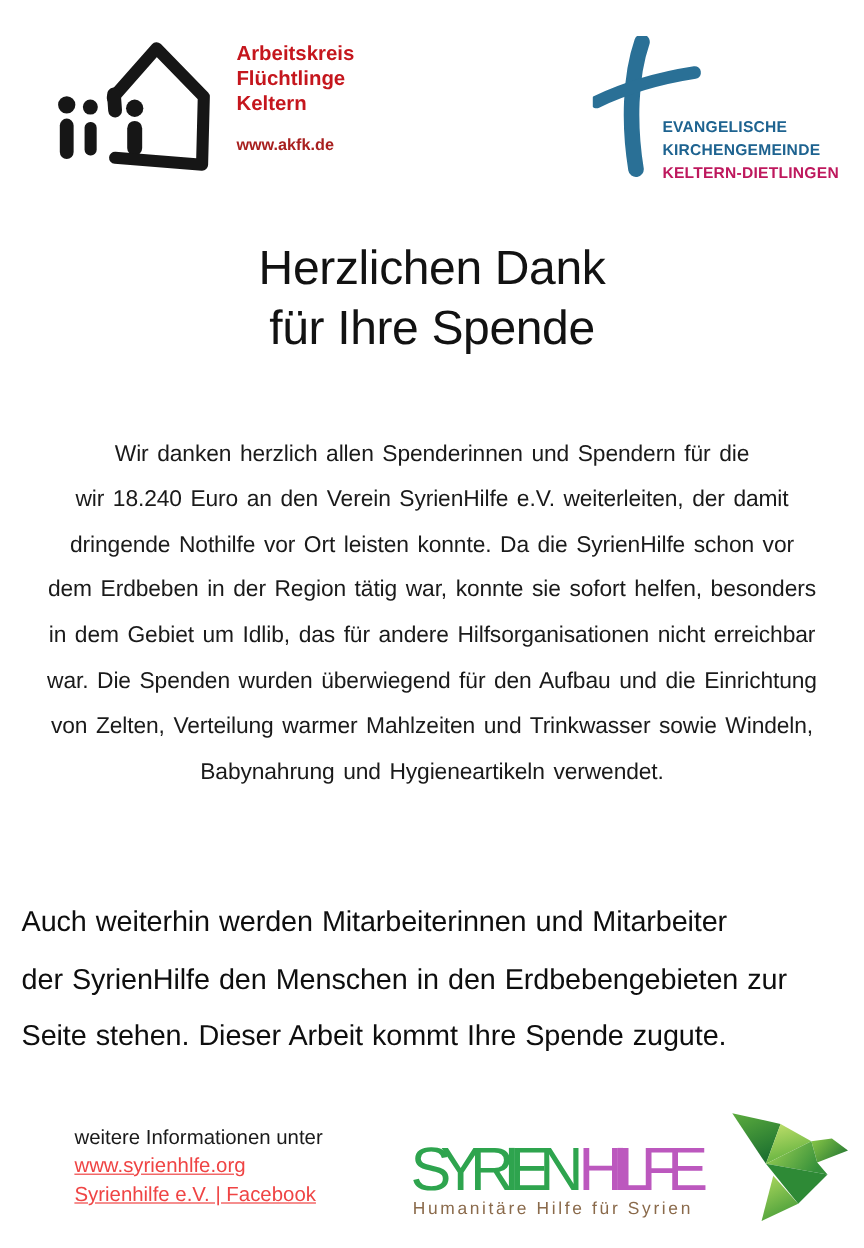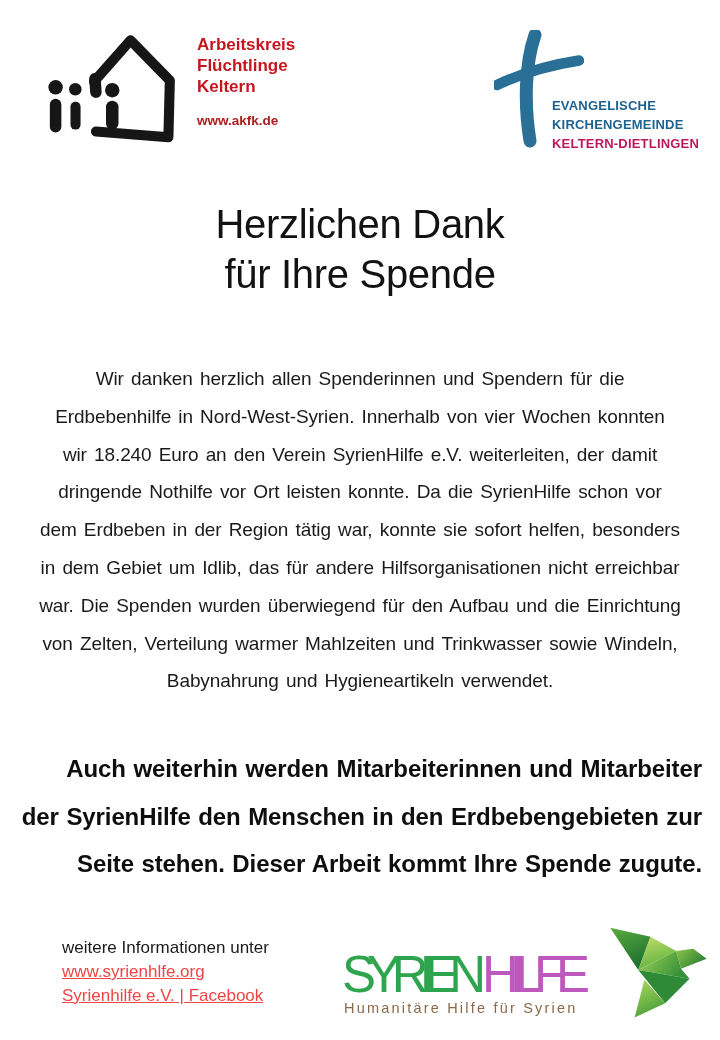--- a/index.html
+++ b/index.html
@@ -33,22 +33,22 @@
   
   .body-par {
     position:absolute; left:30px; top:360px; width:660px;
     text-align:center; font-size:19px; line-height:37.8px; color:#1a1a1a;
   }
   .body-par div { white-space:nowrap; word-spacing:2px; letter-spacing:-0.1px; }
 
   
   .closing-par {
     position:absolute; left:18px; top:745px; width:684px;
-    text-align:right; font-size:24px; line-height:47.5px;
-    font-weight:700; color:#0e0e0e;
+    text-align:left; font-size:24px; line-height:47.5px;
+    font-weight:400; color:#0e0e0e;
   }
   .closing-par div { white-space:nowrap; word-spacing:1px; letter-spacing:-0.1px; }
 
   
   .footer-left { position:absolute; left:38px; top:936px; font-size:17px; line-height:24px;margin-left:24px; }
   .footer-info { color:#1a1a1a; white-space:nowrap; }
   .footer-link { display:block; color:#ef4444; text-decoration:underline; white-space:nowrap; cursor:pointer; }
 
   .sh-logo { position:absolute; left:342px; top:944px; width:372px; height:90px; }
   .sh-wordmark { position:absolute; left:0; top:4px; width:252px; height:52px; }
@@ -102,21 +102,20 @@
     </div>
   </div>
 
   <div class="title">
     <div>Herzlichen Dank</div>
     <div>für Ihre Spende</div>
   </div>
 
   <div class="body-par">
     <div>Wir danken herzlich allen Spenderinnen und Spendern für die</div>
-    <div>Erdbebenhilfe in Nord-West-Syrien. Innerhalb von vier Wochen konnten</div>
     <div>wir 18.240 Euro an den Verein SyrienHilfe e.V. weiterleiten, der damit</div>
     <div>dringende Nothilfe vor Ort leisten konnte. Da die SyrienHilfe schon vor</div>
     <div>dem Erdbeben in der Region tätig war, konnte sie sofort helfen, besonders</div>
     <div>in dem Gebiet um Idlib, das für andere Hilfsorganisationen nicht erreichbar</div>
     <div>war. Die Spenden wurden überwiegend für den Aufbau und die Einrichtung</div>
     <div>von Zelten, Verteilung warmer Mahlzeiten und Trinkwasser sowie Windeln,</div>
     <div>Babynahrung und Hygieneartikeln verwendet.</div>
   </div>
 
   <div class="closing-par">

